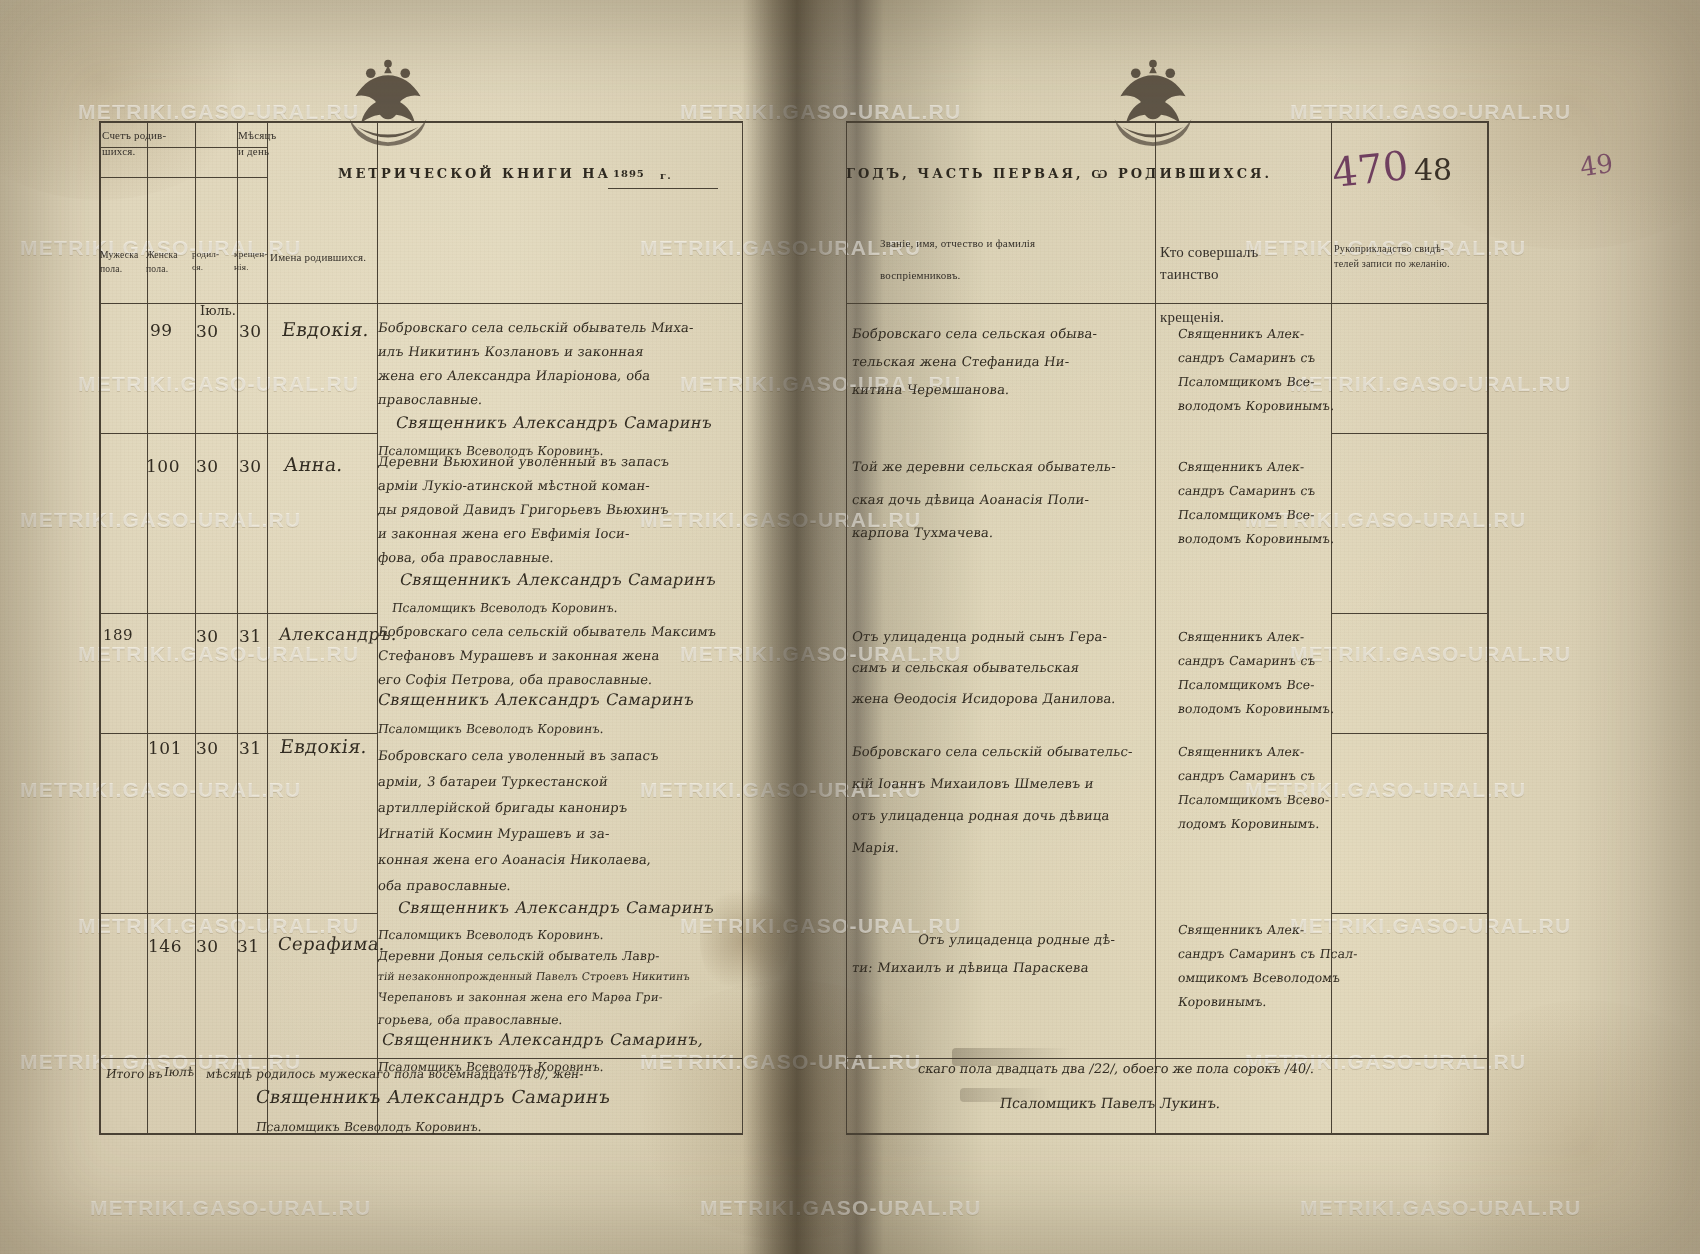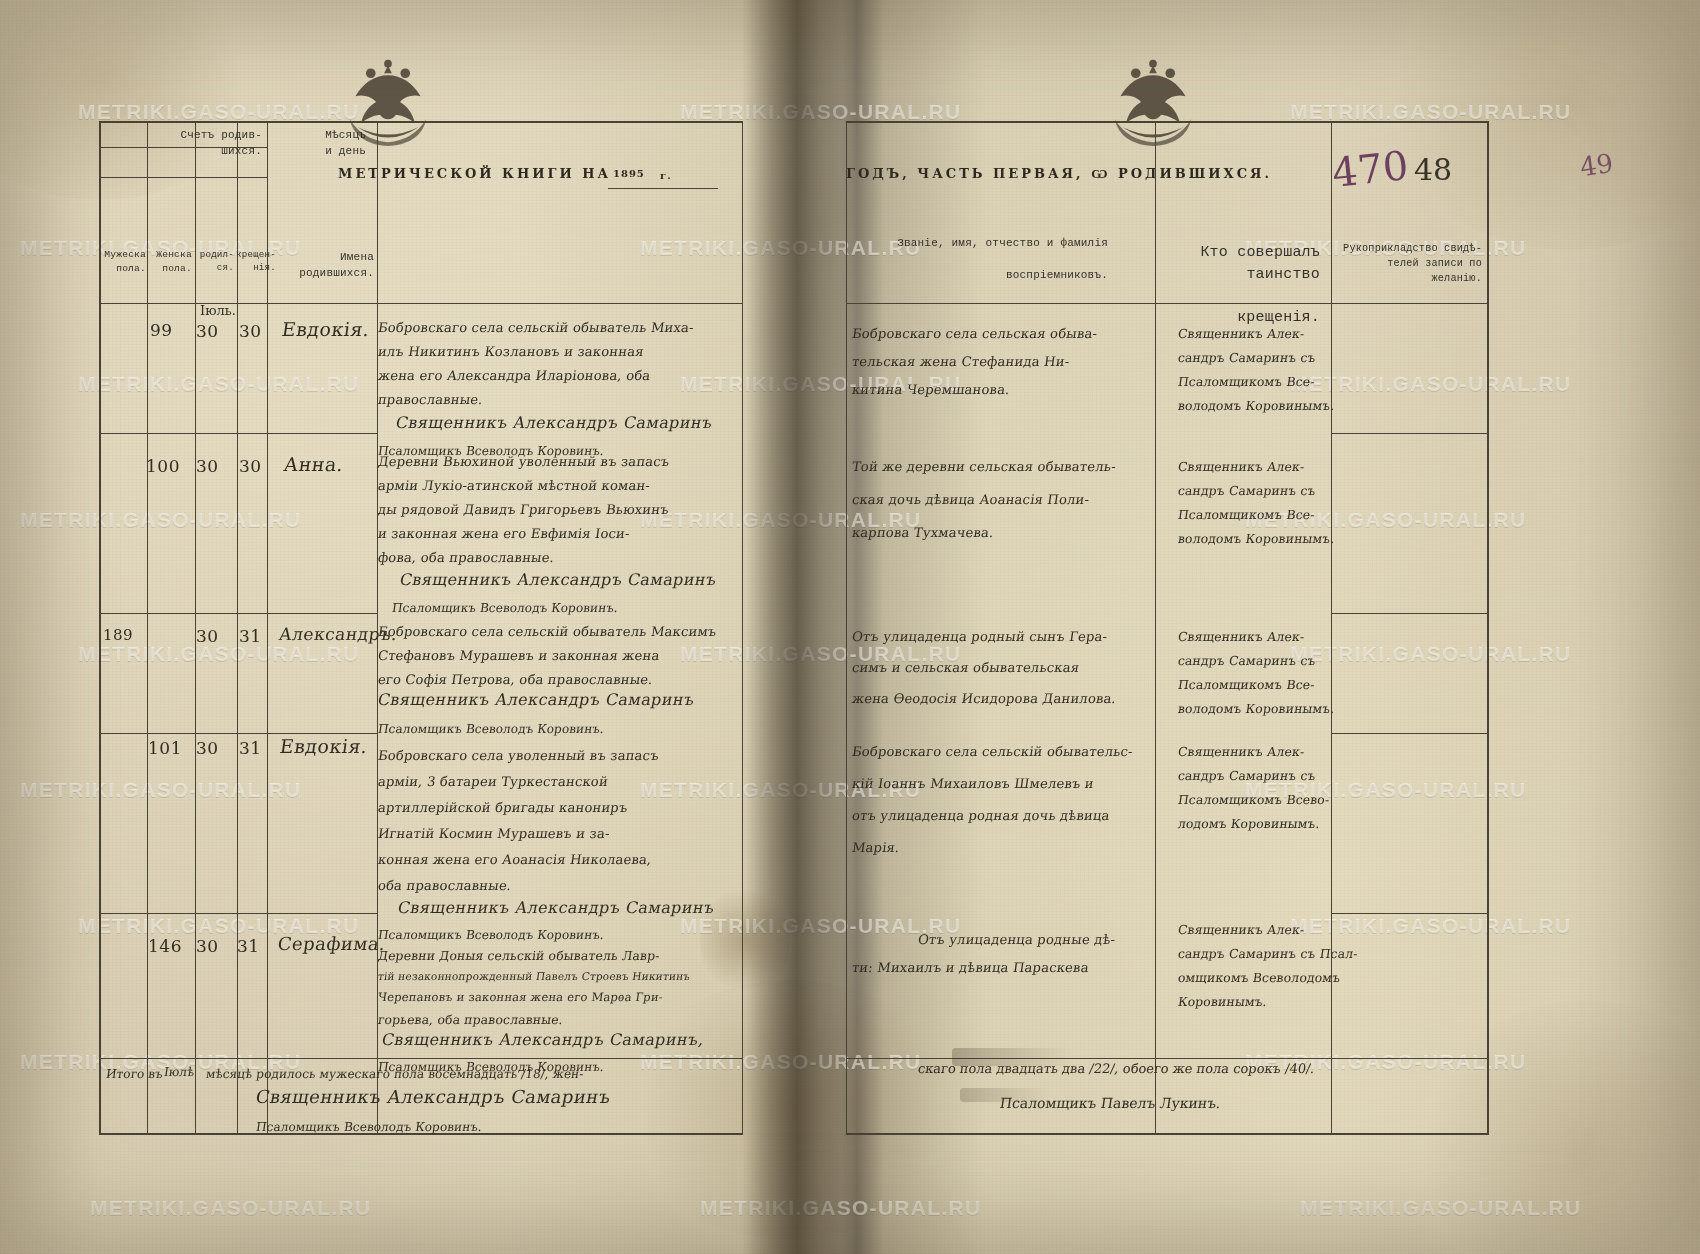--- a/index.html
+++ b/index.html
@@ -40,22 +40,22 @@
 
   
   #ltable{position:absolute;left:99px;top:121px;width:641px;height:1010px;
           border:2px solid #4a4235;border-right:1px solid #4a4235;}
   #rtable{position:absolute;left:846px;top:121px;width:640px;height:1010px;
           border:2px solid #4a4235;border-left:1px solid #4a4235;}
 
   .vl{position:absolute;top:0;bottom:0;width:1px;background:#4a4235;}
   .hl{position:absolute;left:0;right:0;height:1px;background:#4a4235;}
 
-  .hdr{position:absolute;text-align:right;font-size:11px;line-height:1.45;
-       color:#35302a;font-family:Liberation Mono, monospace;letter-spacing:.2px;}
+  .hdr{position:absolute;text-align:left;font-size:11px;line-height:1.45;
+       color:#35302a;font-family:Liberation Serif, serif;letter-spacing:.2px;}
 
   .title{
     position:absolute;font-family:"DejaVu Serif", serif;
     font-size:13px;letter-spacing:3px;color:#2e2920;font-weight:700;
   }
   .titleSm{font-size:10px;letter-spacing:1px;}
 
   .crest{position:absolute;width:96px;height:92px;}
 
   .cell{position:absolute;font-family:"DejaVu Serif", serif;color:#322c22;}

